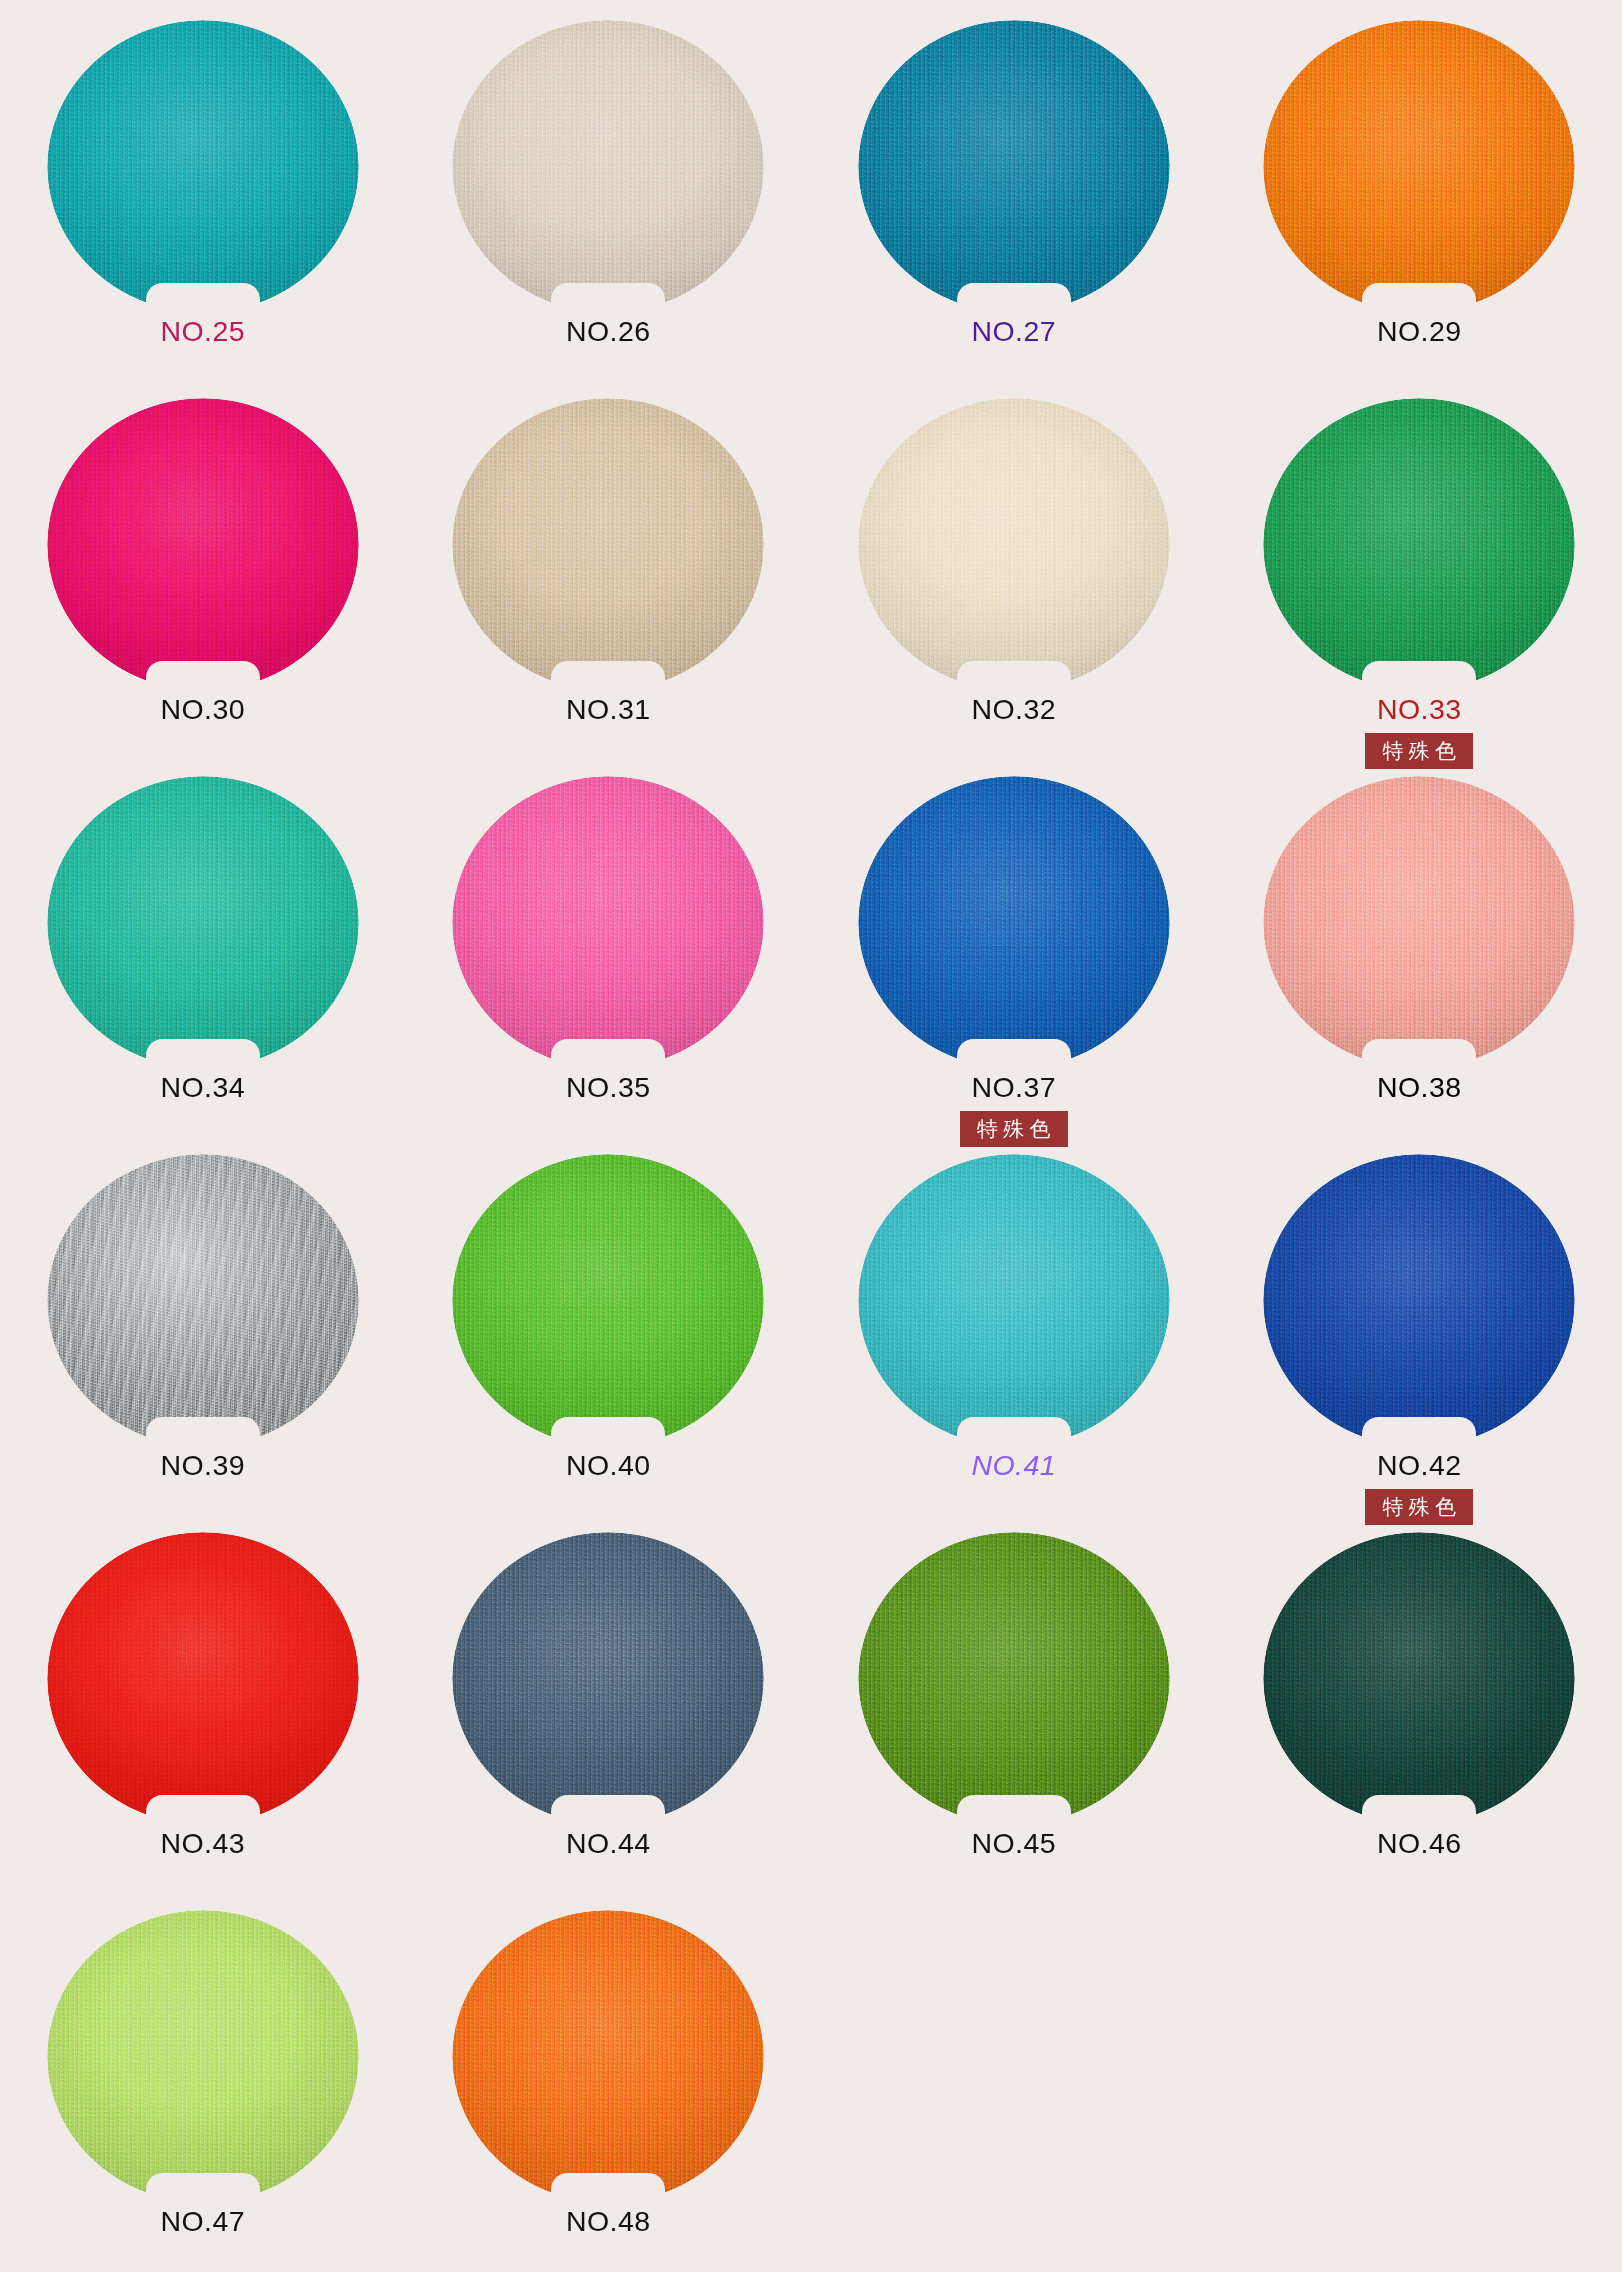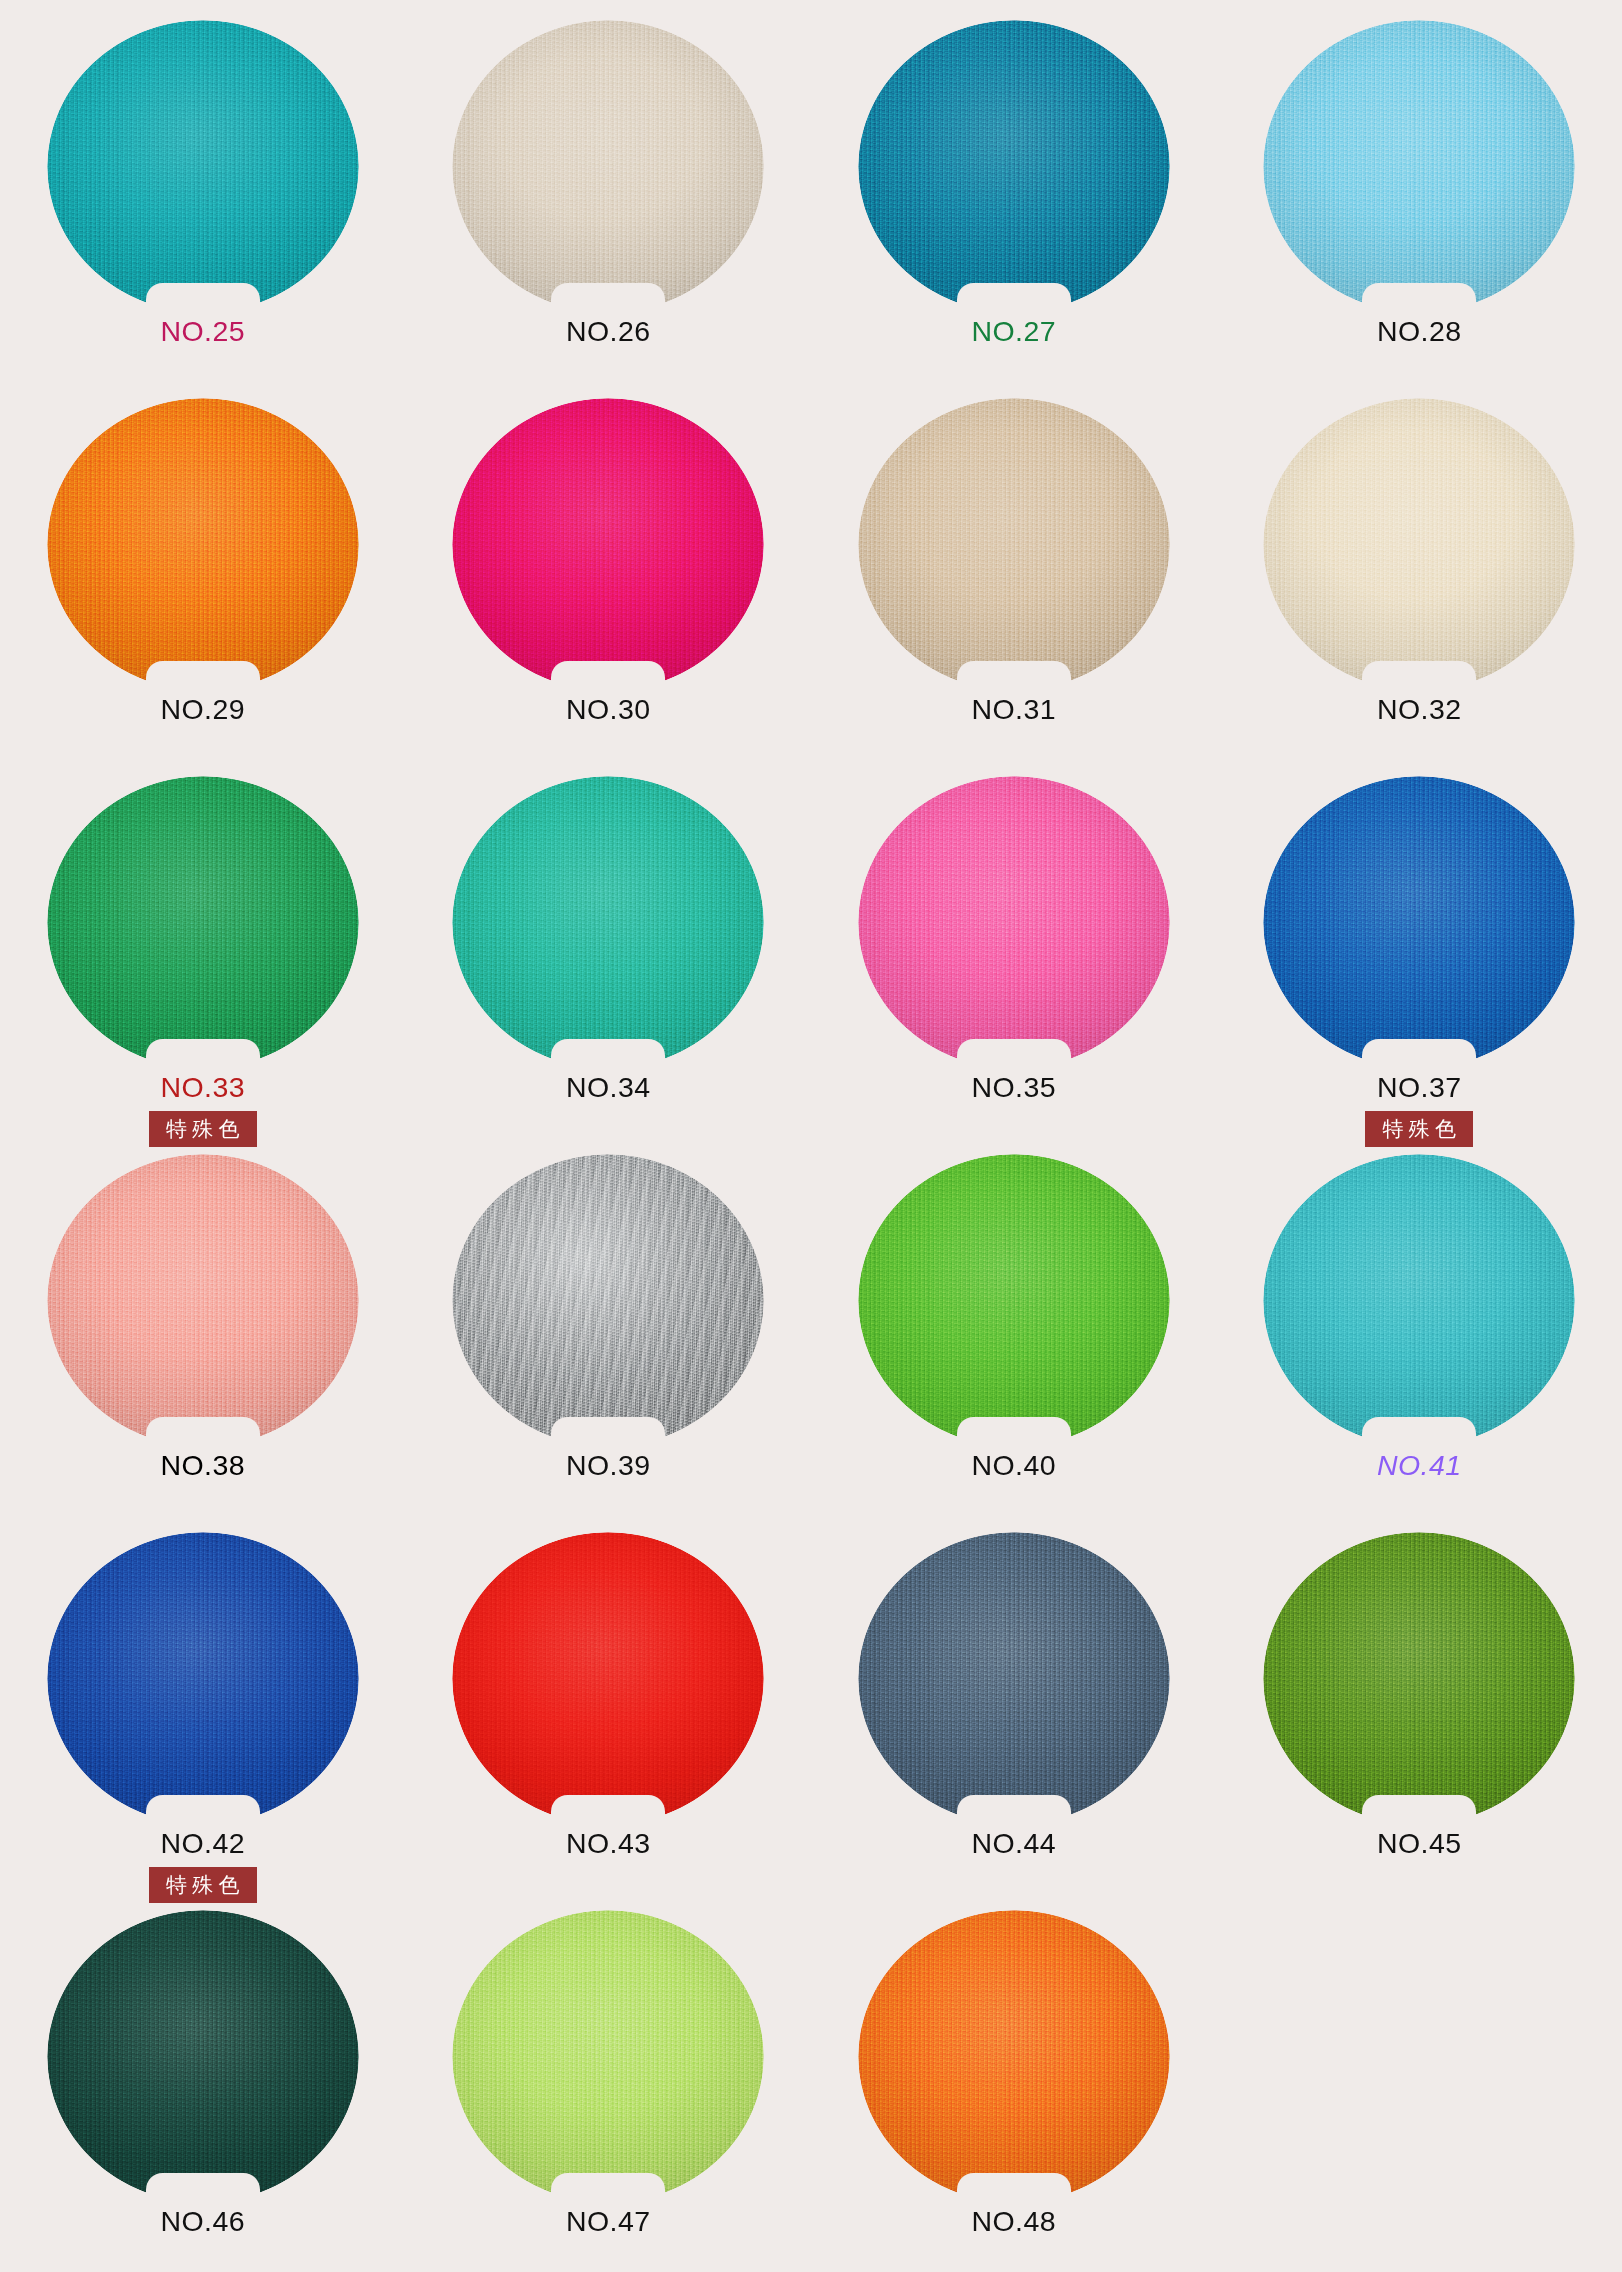--- a/index.html
+++ b/index.html
@@ -217,30 +217,21 @@
         </div>
         <div class="label" style="color: rgb(17, 17, 17);">NO.26</div>
       </div>
       <div class="cell">
         <div class="chip-wrap">
           <div class="chip">
             <div class="disc" style="background-color: rgb(17, 129, 163);"></div>
             <div class="notch" style="background: rgb(240, 235, 233);"></div>
           </div>
         </div>
-        <div class="label" style="color: #15803d;">NO.27</div>
-      </div>
-      <div class="cell">
-        <div class="chip-wrap">
-          <div class="chip">
-            <div class="disc" style="background-color: rgb(127, 208, 232);"></div>
-            <div class="notch" style="background: rgb(240, 235, 233);"></div>
-          </div>
-        </div>
-        <div class="label" style="color: rgb(17, 17, 17);">NO.28</div>
+        <div class="label" style="color: #4c1d95;">NO.27</div>
       </div>
       <div class="cell">
         <div class="chip-wrap">
           <div class="chip">
             <div class="disc" style="background-color: rgb(244, 122, 18);"></div>
             <div class="notch" style="background: rgb(240, 235, 233);"></div>
           </div>
         </div>
         <div class="label" style="color: rgb(17, 17, 17);">NO.29</div>
       </div>

